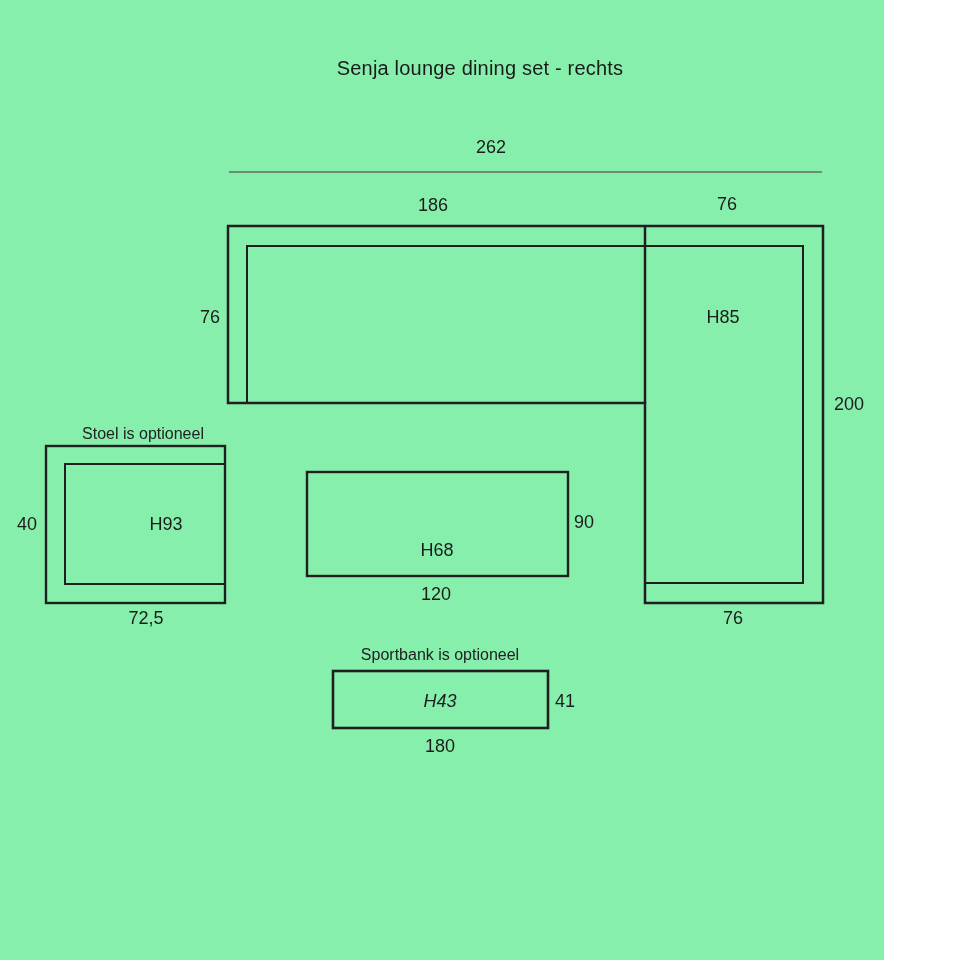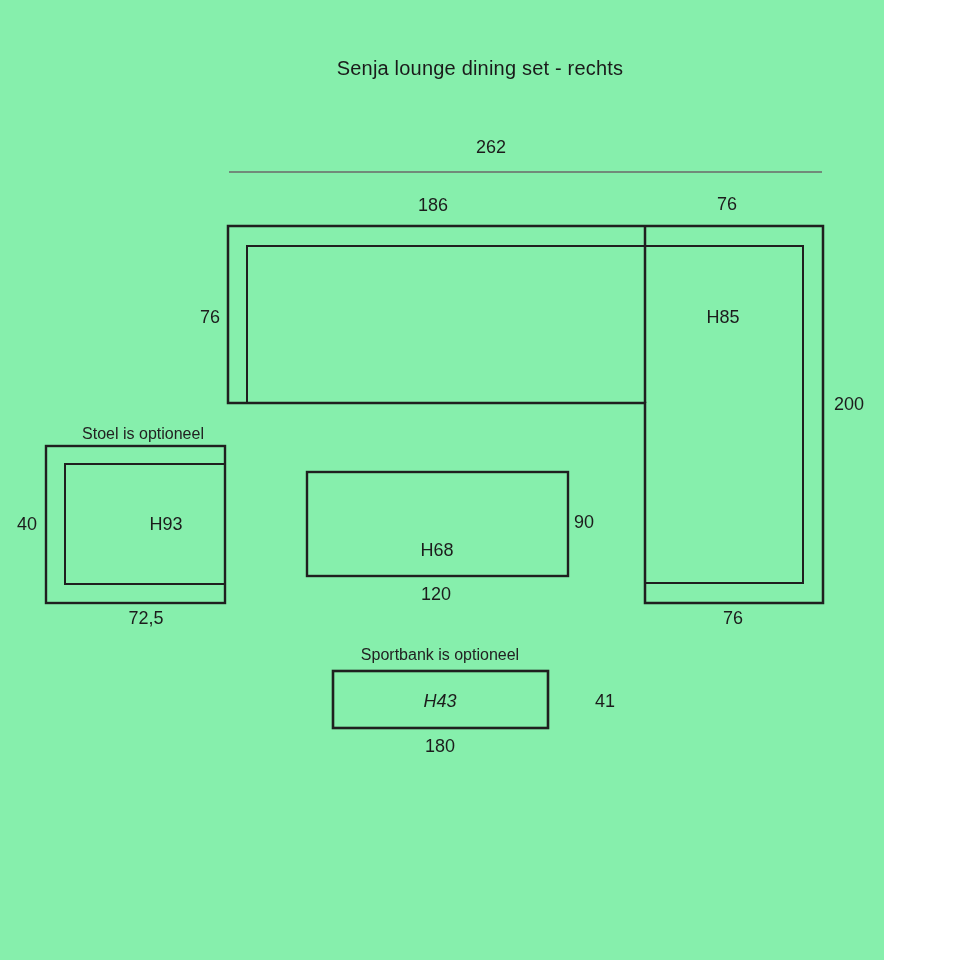--- a/index.html
+++ b/index.html
@@ -90,17 +90,17 @@
   <div class="lbl" style="left:437px; top:550px;">H68</div>
 
   <div class="lbl" style="left:584px; top:522px;">90</div>
 
   <div class="lbl" style="left:436px; top:594px;">120</div>
 
   <div class="lbl small" style="left:440px; top:655px;">Sportbank is optioneel</div>
 
   <div class="lbl" style="left:440px; top:701px;font-style:italic;">H43</div>
 
-  <div class="lbl" style="left:565px; top:701px;margin-left:40px;">41</div>
+  <div class="lbl" style="left:565px; top:701px;">41</div>
 
   <div class="lbl" style="left:440px; top:746px;">180</div>
 
 </div>
 
 </body></html>

